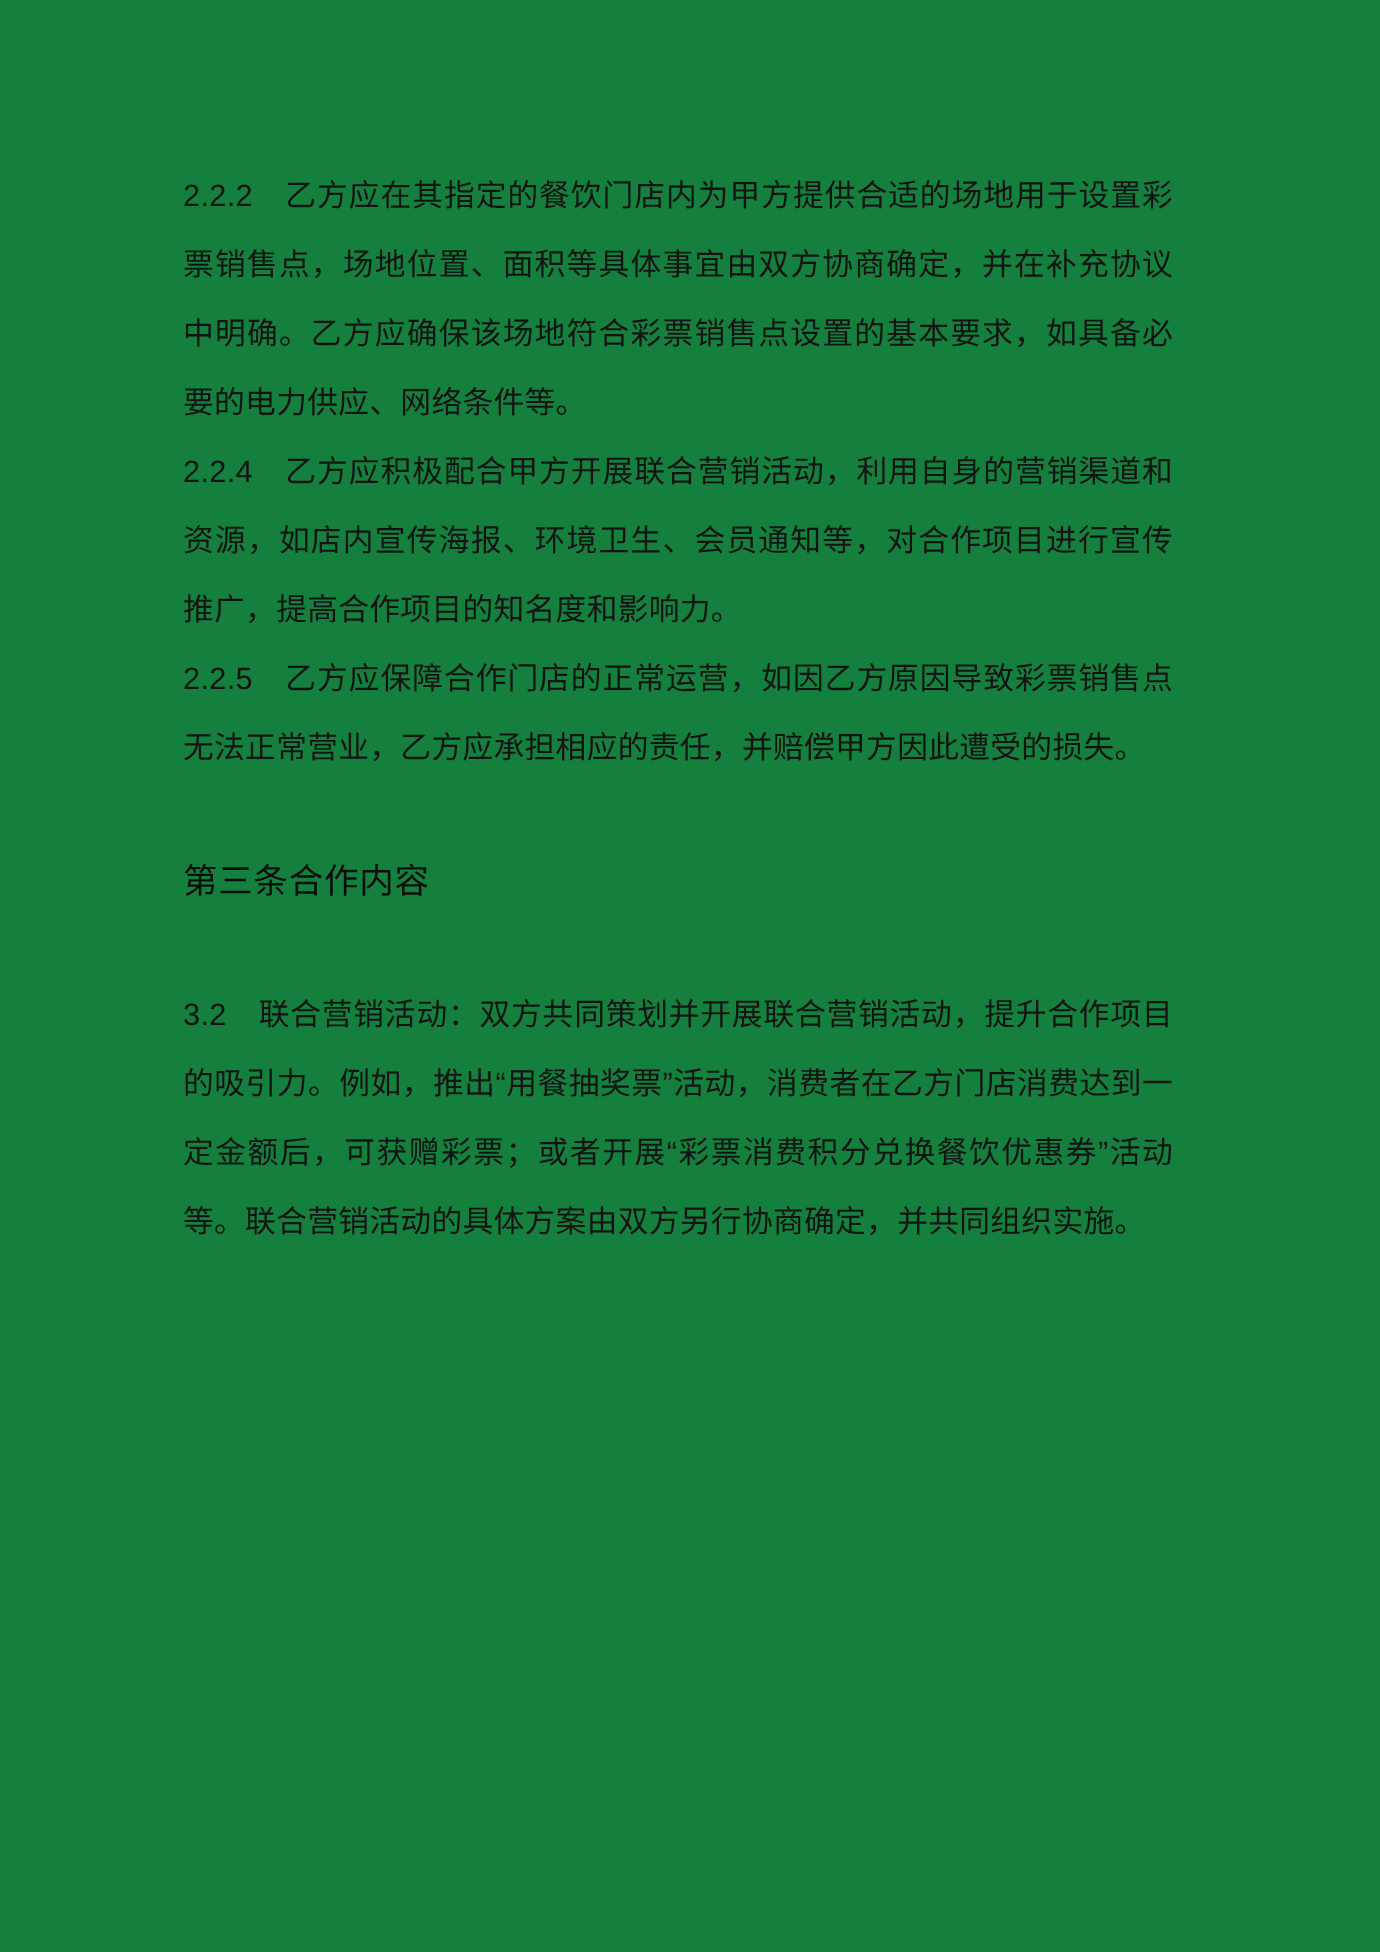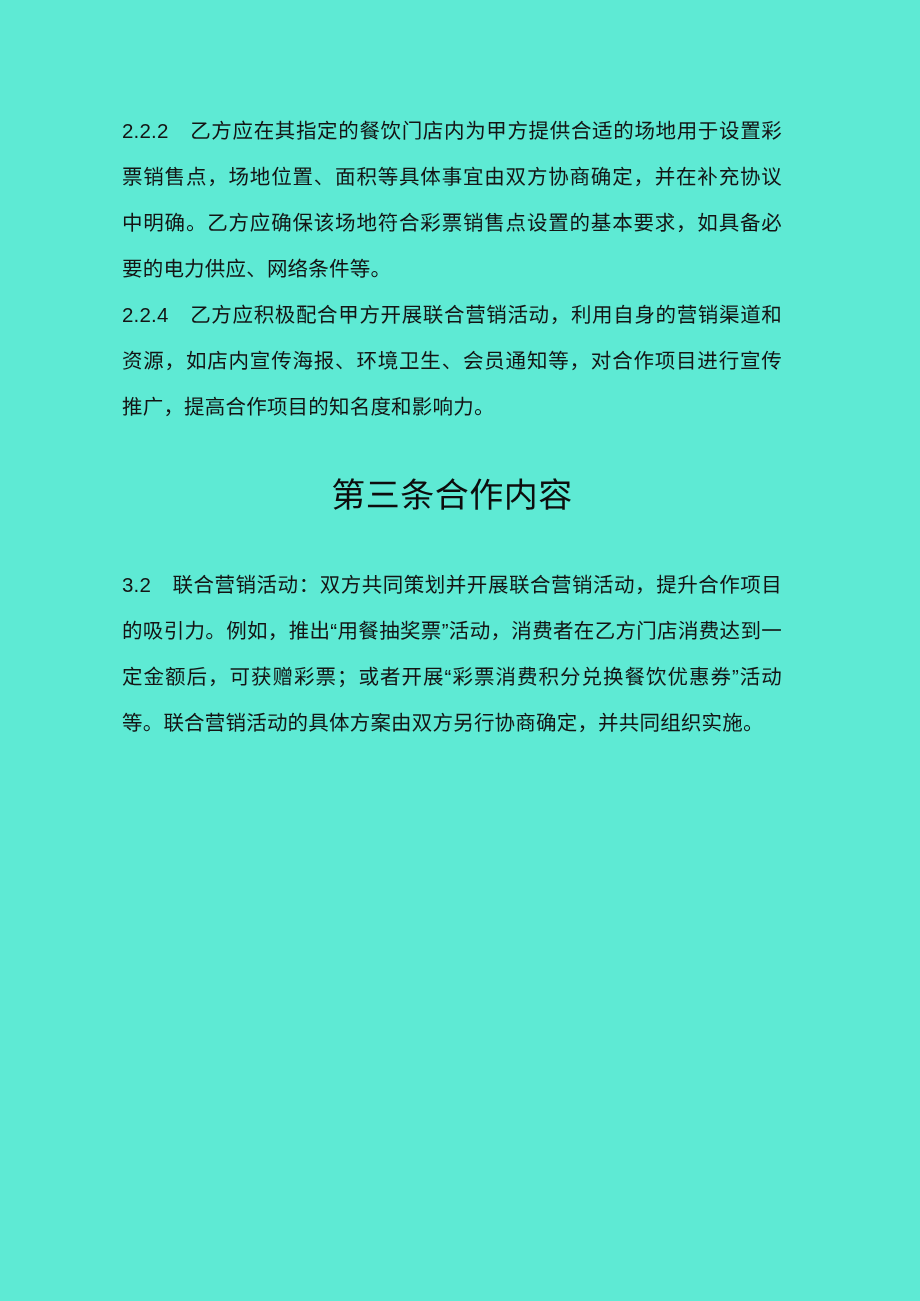--- a/index.html
+++ b/index.html
@@ -35,42 +35,42 @@
     letter-spacing: 0.2px;
     text-align: justify;
     text-justify: inter-ideograph;
     color: #141414;
     font-weight: 400;
   }
   .para + .para {
     margin-top: 0px;
   }
   .heading {
-    font-size: 34px;
+    font-size: 23px;
     line-height: 46px;
     font-weight: 400;
     color: #0d0d0d;
     letter-spacing: 0.5px;
     margin: 0;
     padding: 0;
-    text-align: center;
   }
   .heading-block {
     margin-top: 42px;
     margin-bottom: 44px;
   }
 </style>
 </head>
 <body>
 
-<div class="page" style="background: #5eead4;">
+<div class="page" style="background: #15803d;">
   <div class="content" style="color: rgb(20, 20, 20);">
 
     <p class="para">2.2.2　乙方应在其指定的餐饮门店内为甲方提供合适的场地用于设置彩票销售点，场地位置、面积等具体事宜由双方协商确定，并在补充协议中明确。乙方应确保该场地符合彩票销售点设置的基本要求，如具备必要的电力供应、网络条件等。</p>
     <p class="para">2.2.4　乙方应积极配合甲方开展联合营销活动，利用自身的营销渠道和资源，如店内宣传海报、环境卫生、会员通知等，对合作项目进行宣传推广，提高合作项目的知名度和影响力。</p>
+    <p class="para">2.2.5　乙方应保障合作门店的正常运营，如因乙方原因导致彩票销售点无法正常营业，乙方应承担相应的责任，并赔偿甲方因此遭受的损失。</p>
 
     <div class="heading-block">
       <h1 class="heading">第三条合作内容</h1>
     </div>
 
     <p class="para">3.2　联合营销活动：双方共同策划并开展联合营销活动，提升合作项目的吸引力。例如，推出“用餐抽奖票”活动，消费者在乙方门店消费达到一定金额后，可获赠彩票；或者开展“彩票消费积分兑换餐饮优惠券”活动等。联合营销活动的具体方案由双方另行协商确定，并共同组织实施。</p>
 
   </div>
 </div>
 

